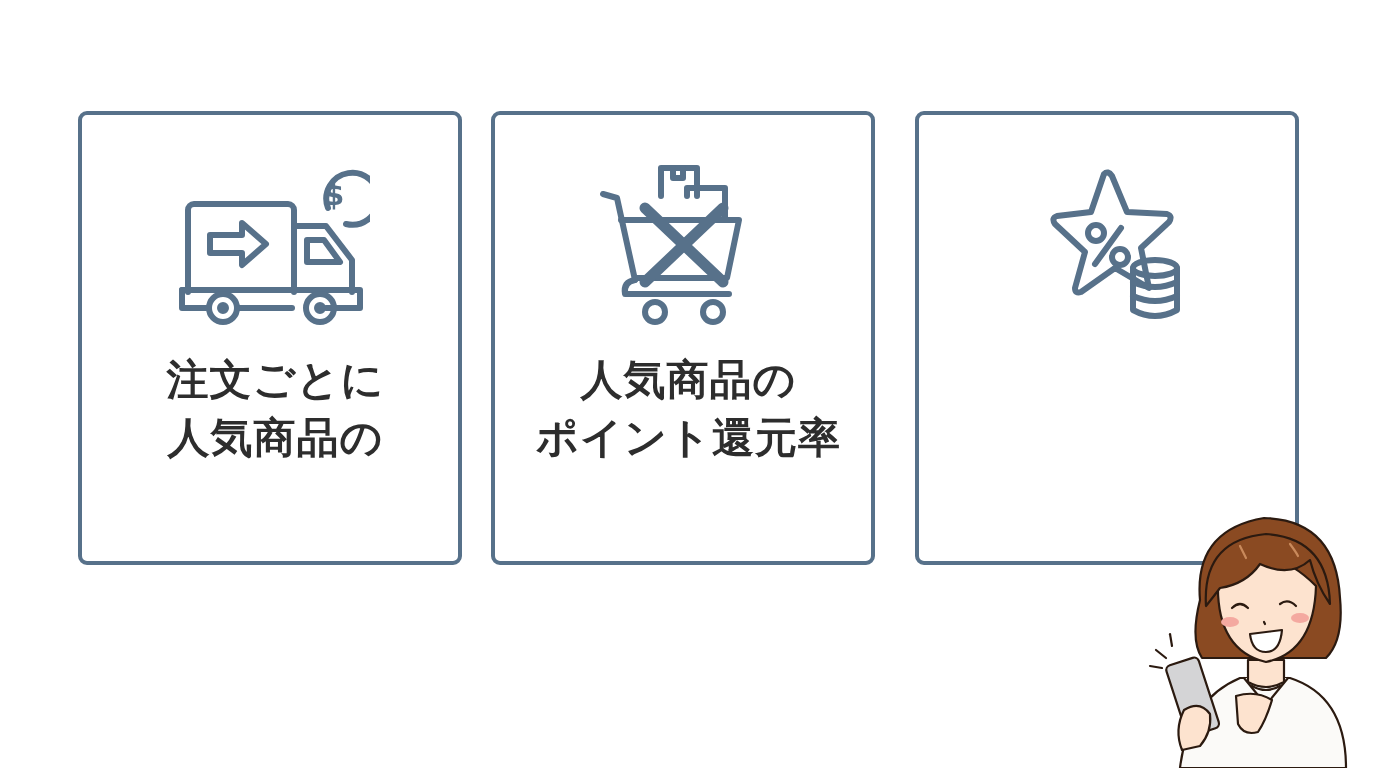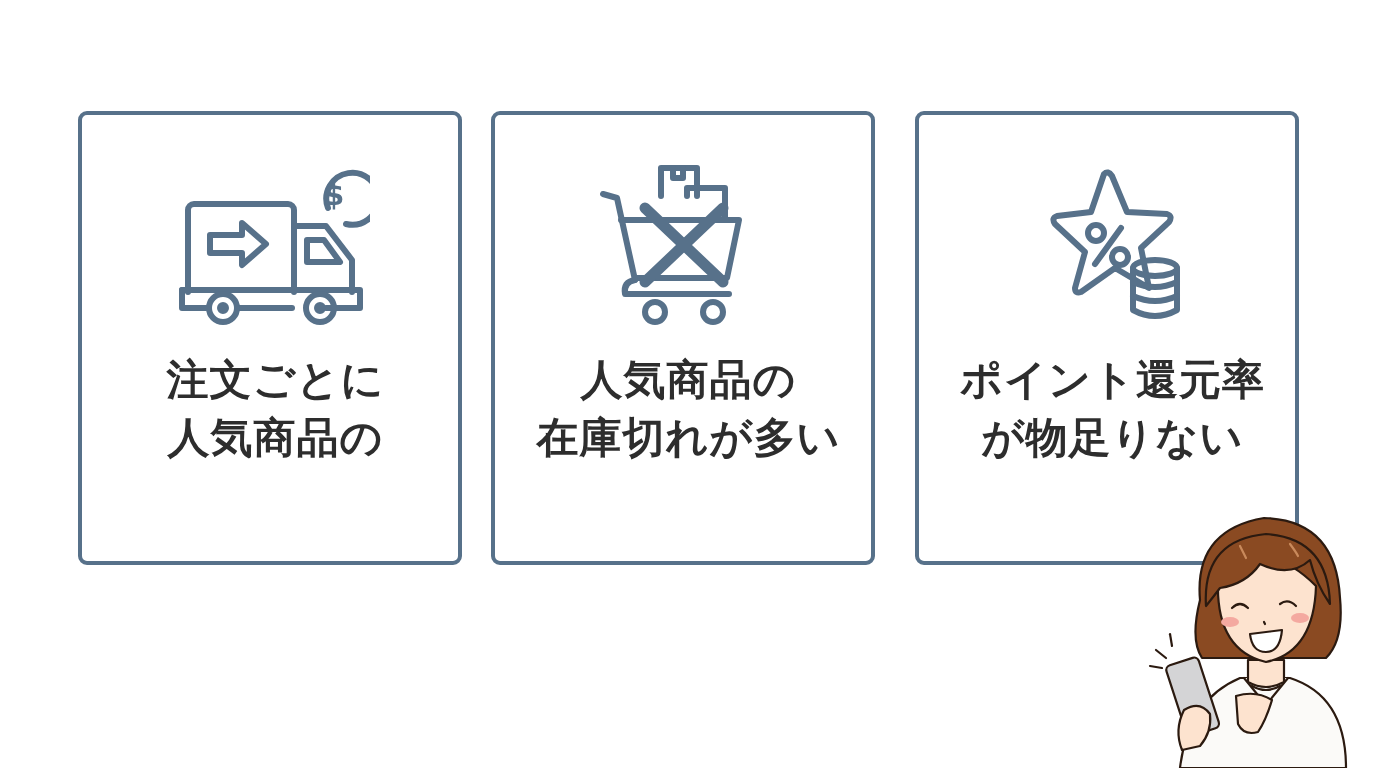--- a/index.html
+++ b/index.html
@@ -80,43 +80,39 @@
 
       <circle cx="72" cy="152" r="10"></circle>
       <circle cx="130" cy="152" r="10"></circle>
 
       <path d="M62 48 L140 122" stroke-width="11"></path>
       <path d="M140 48 L62 122" stroke-width="11"></path>
     </svg>
   </div>
   <div class="label">
     <span>人気商品の</span>
-    <span>在庫切れが多い</span>
+    <span>ポイント還元率</span>
   </div>
 </div>
 
 <div class="card c3">
   <div class="icon-wrap">
     <svg viewBox="0 0 200 170" fill="none" stroke="#57718a" stroke-width="6" stroke-linecap="round" stroke-linejoin="round">
 
       <path d="M97 14 Q101 10 105 16 L120 52 L160 54 Q166 56 162 62 L134 88 L142 128 L108 108 L74 132 Q68 134 68 128 L78 92 L48 64 Q44 58 50 56 L84 52 Z"></path>
 
       <circle cx="89" cy="73" r="8"></circle>
       <circle cx="113" cy="97" r="8"></circle>
       <path d="M114 68 L88 104"></path>
 
       <ellipse cx="148" cy="108" rx="22" ry="8"></ellipse>
       <path d="M126 108 V150 Q148 162 170 150 V108"></path>
       <path d="M126 122 Q148 132 170 122"></path>
       <path d="M126 136 Q148 146 170 136"></path>
     </svg>
-  </div>
-  <div class="label">
-    <span>ポイント還元率</span>
-    <span>が物足りない</span>
   </div>
 </div>
 
 <div class="character">
   <svg viewBox="0 0 236 268" width="236" height="268" stroke="#2b1a10" stroke-width="2.2" stroke-linejoin="round" stroke-linecap="round">
 
     <path d="M40 268 Q48 200 100 178 L150 178 Q206 196 206 268 Z" fill="#fbfaf8"></path>
     <path d="M104 178 L126 205 L148 178" fill="#fbfaf8"></path>
     <path d="M112 186 Q126 194 140 186" fill="none"></path>
 

